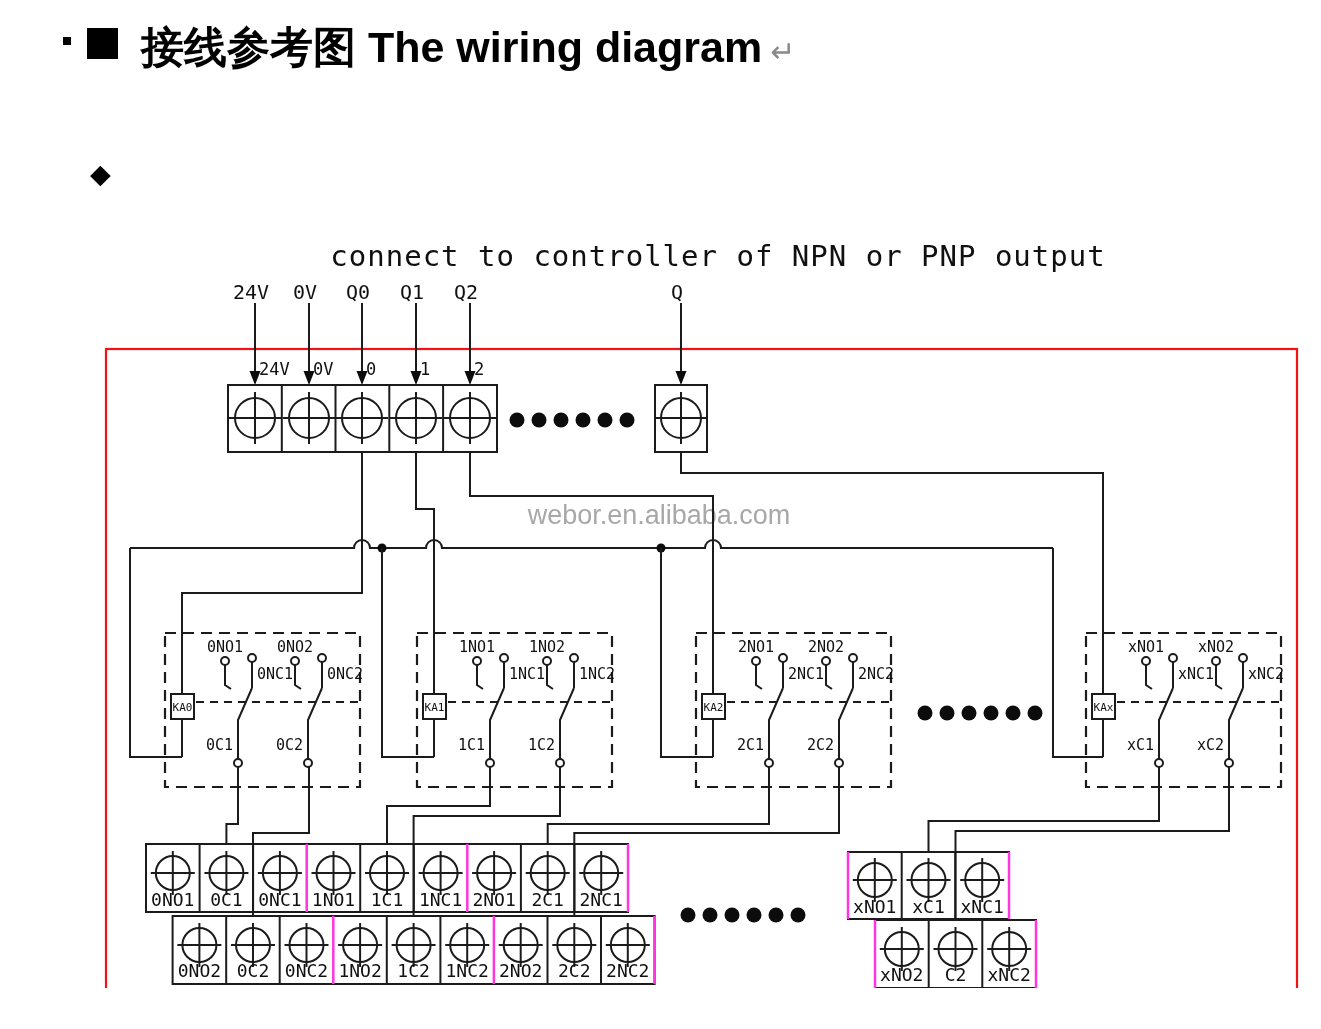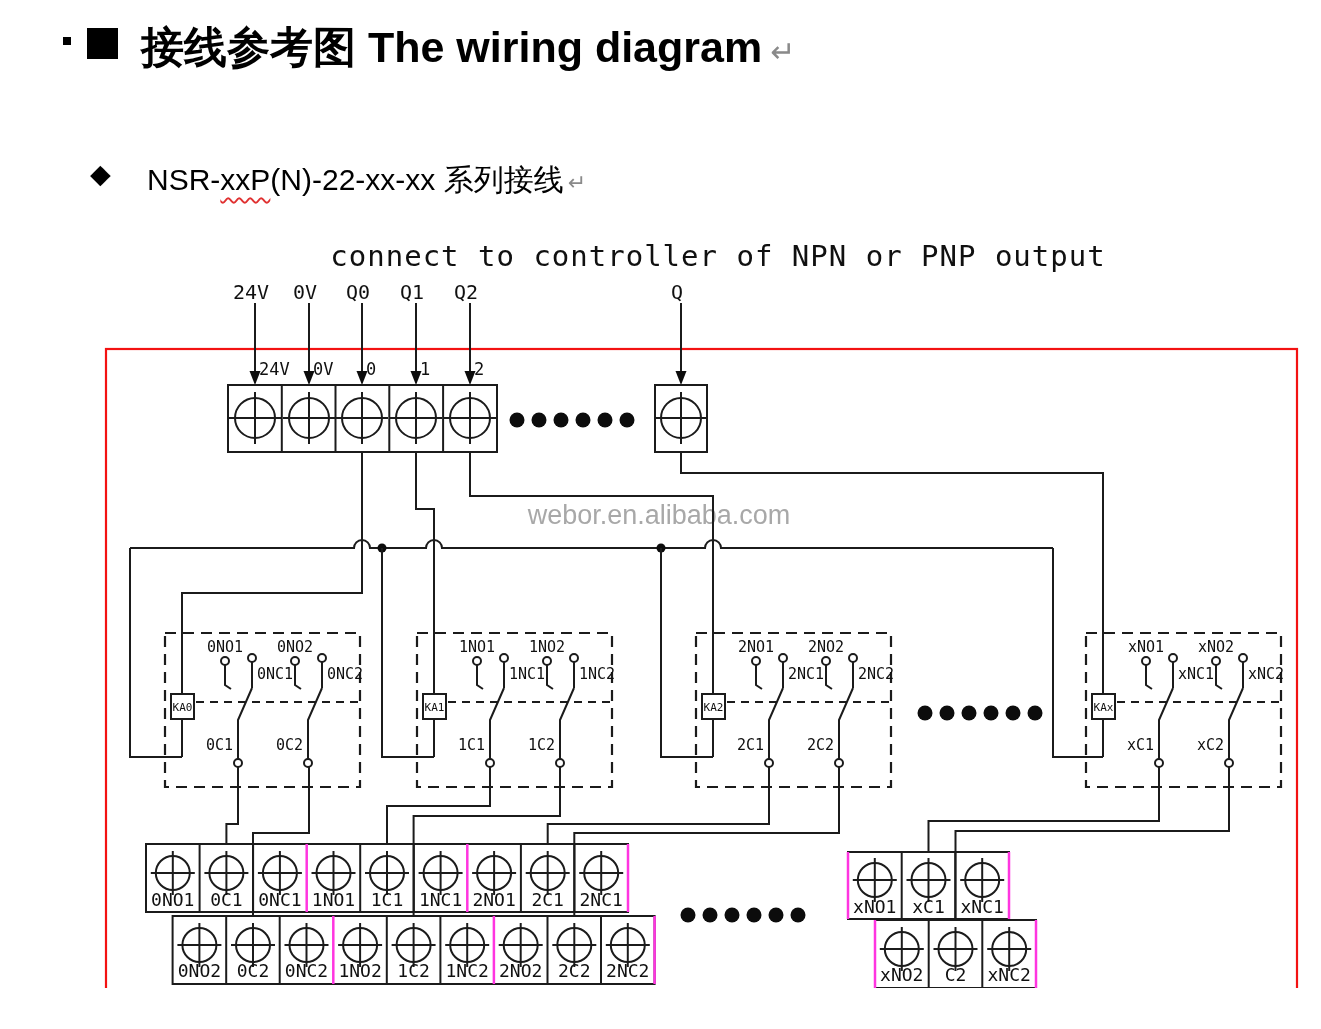--- a/index.html
+++ b/index.html
@@ -27,21 +27,20 @@
 </head>
 <body>
 
 <div class="page">
 
   <span class="sq-sm"></span>
   <span class="sq-lg"></span>
   <div class="title"><span>接线参考图 The wiring diagram</span><span class="pmark">↵</span></div>
 
   <div class="diamond">◆</div>
-  <div class="subtitle"><span>NSR-</span><span class="squiggle">xxP</span><span>(N)-22-xx-xx 系列接线</span><span class="pmark2">↵</span></div>
 
   <svg class="diagram" width="1321" height="1029" viewBox="0 0 1321 1029">
     <defs>
       <g id="screw-lg" stroke="#1b1b1b" stroke-width="2" fill="none">
         <circle r="20"></circle>
           <line y1="-26" y2="26"></line>
           <line x1="-26" x2="26"></line>
       </g>
       <g id="screw-sm" stroke="#1b1b1b" stroke-width="2" fill="none">
         <circle r="17"></circle>

